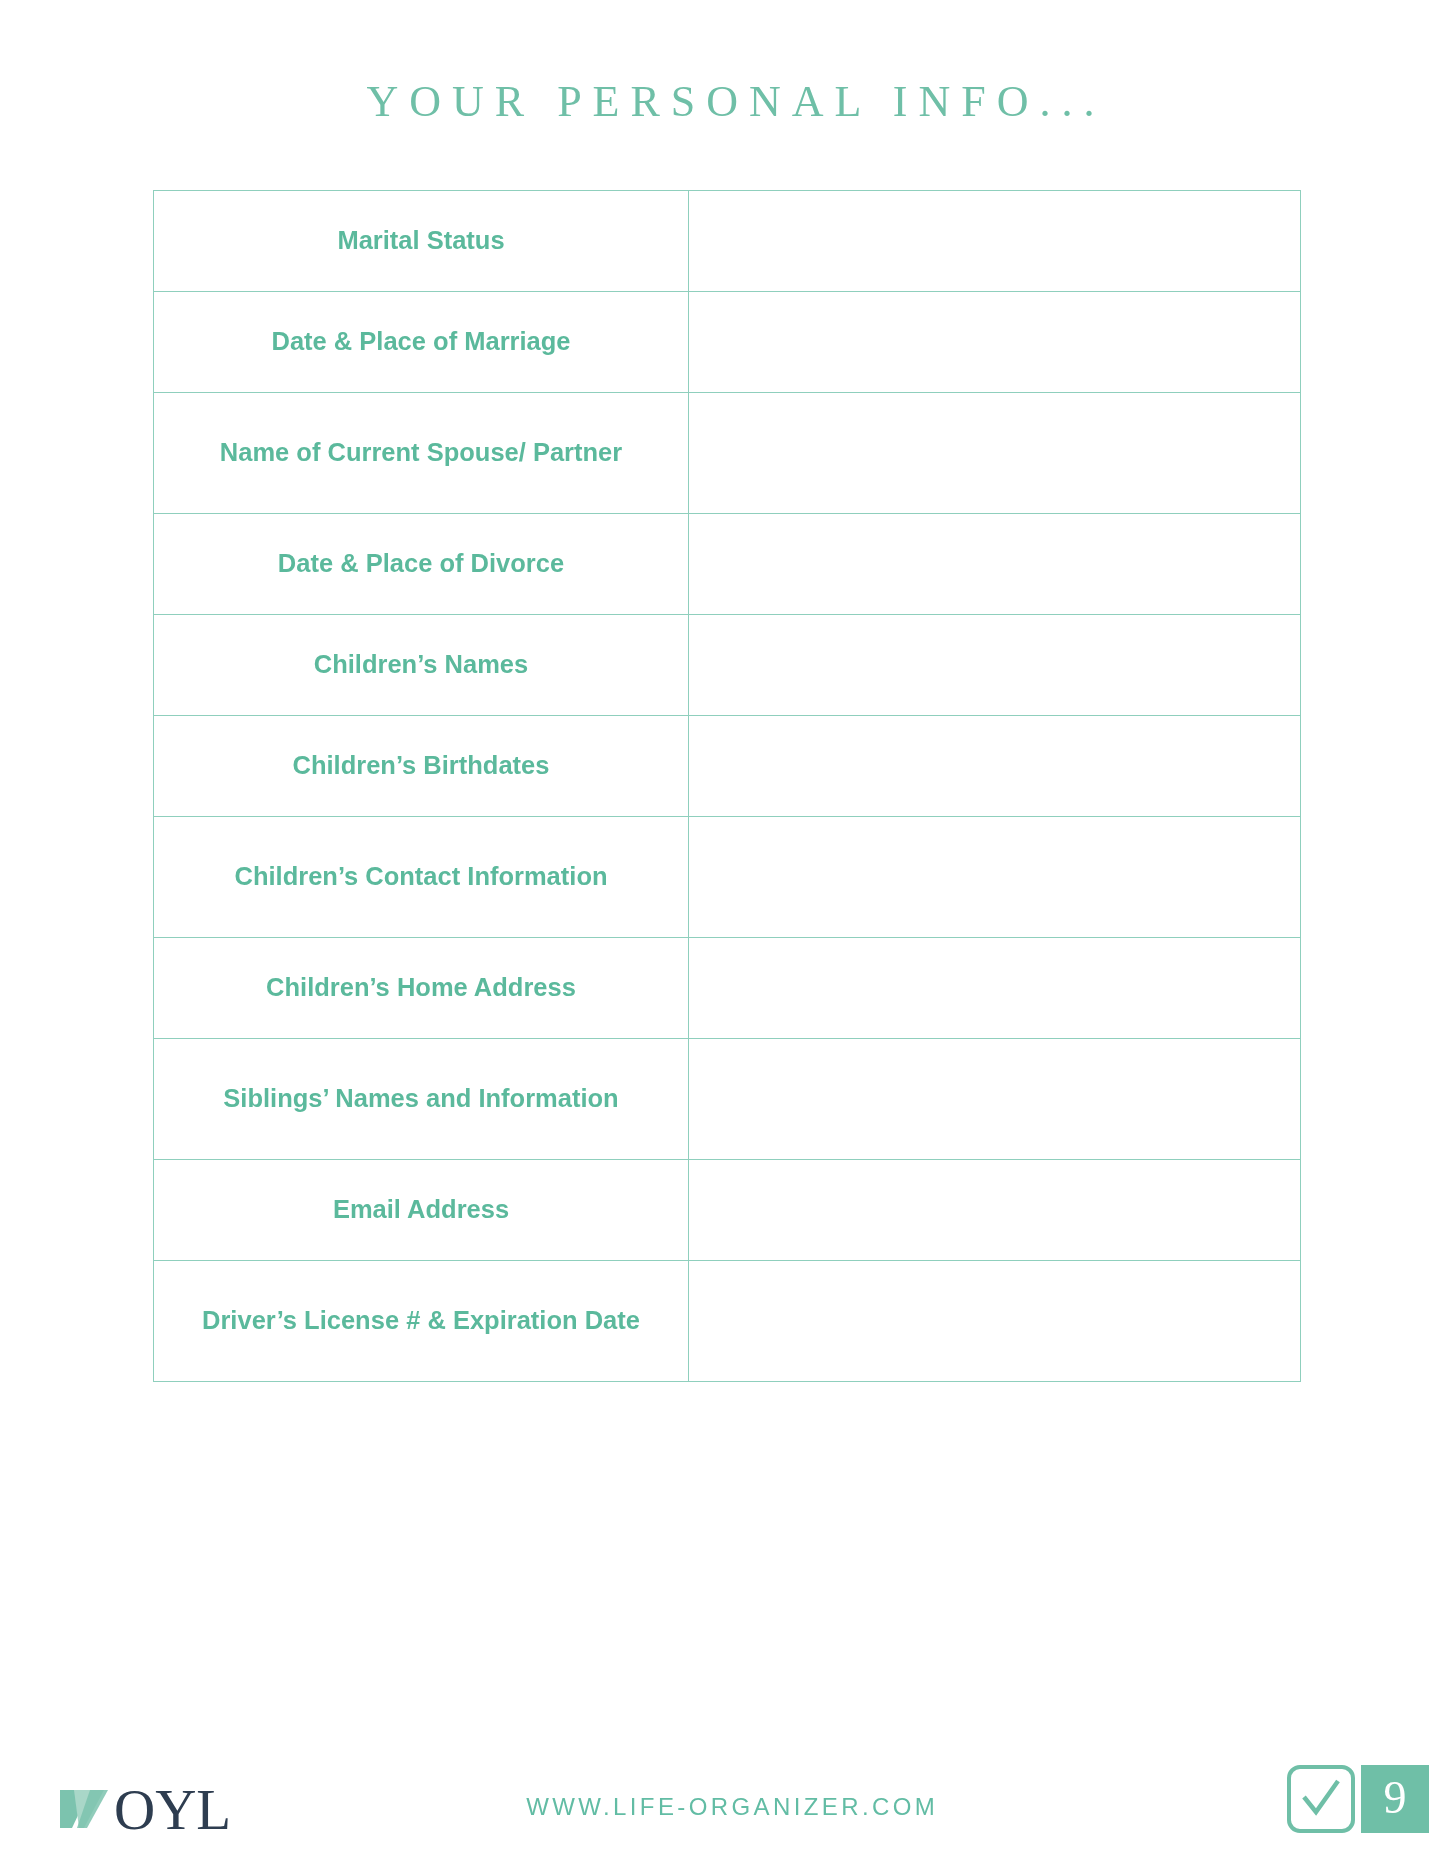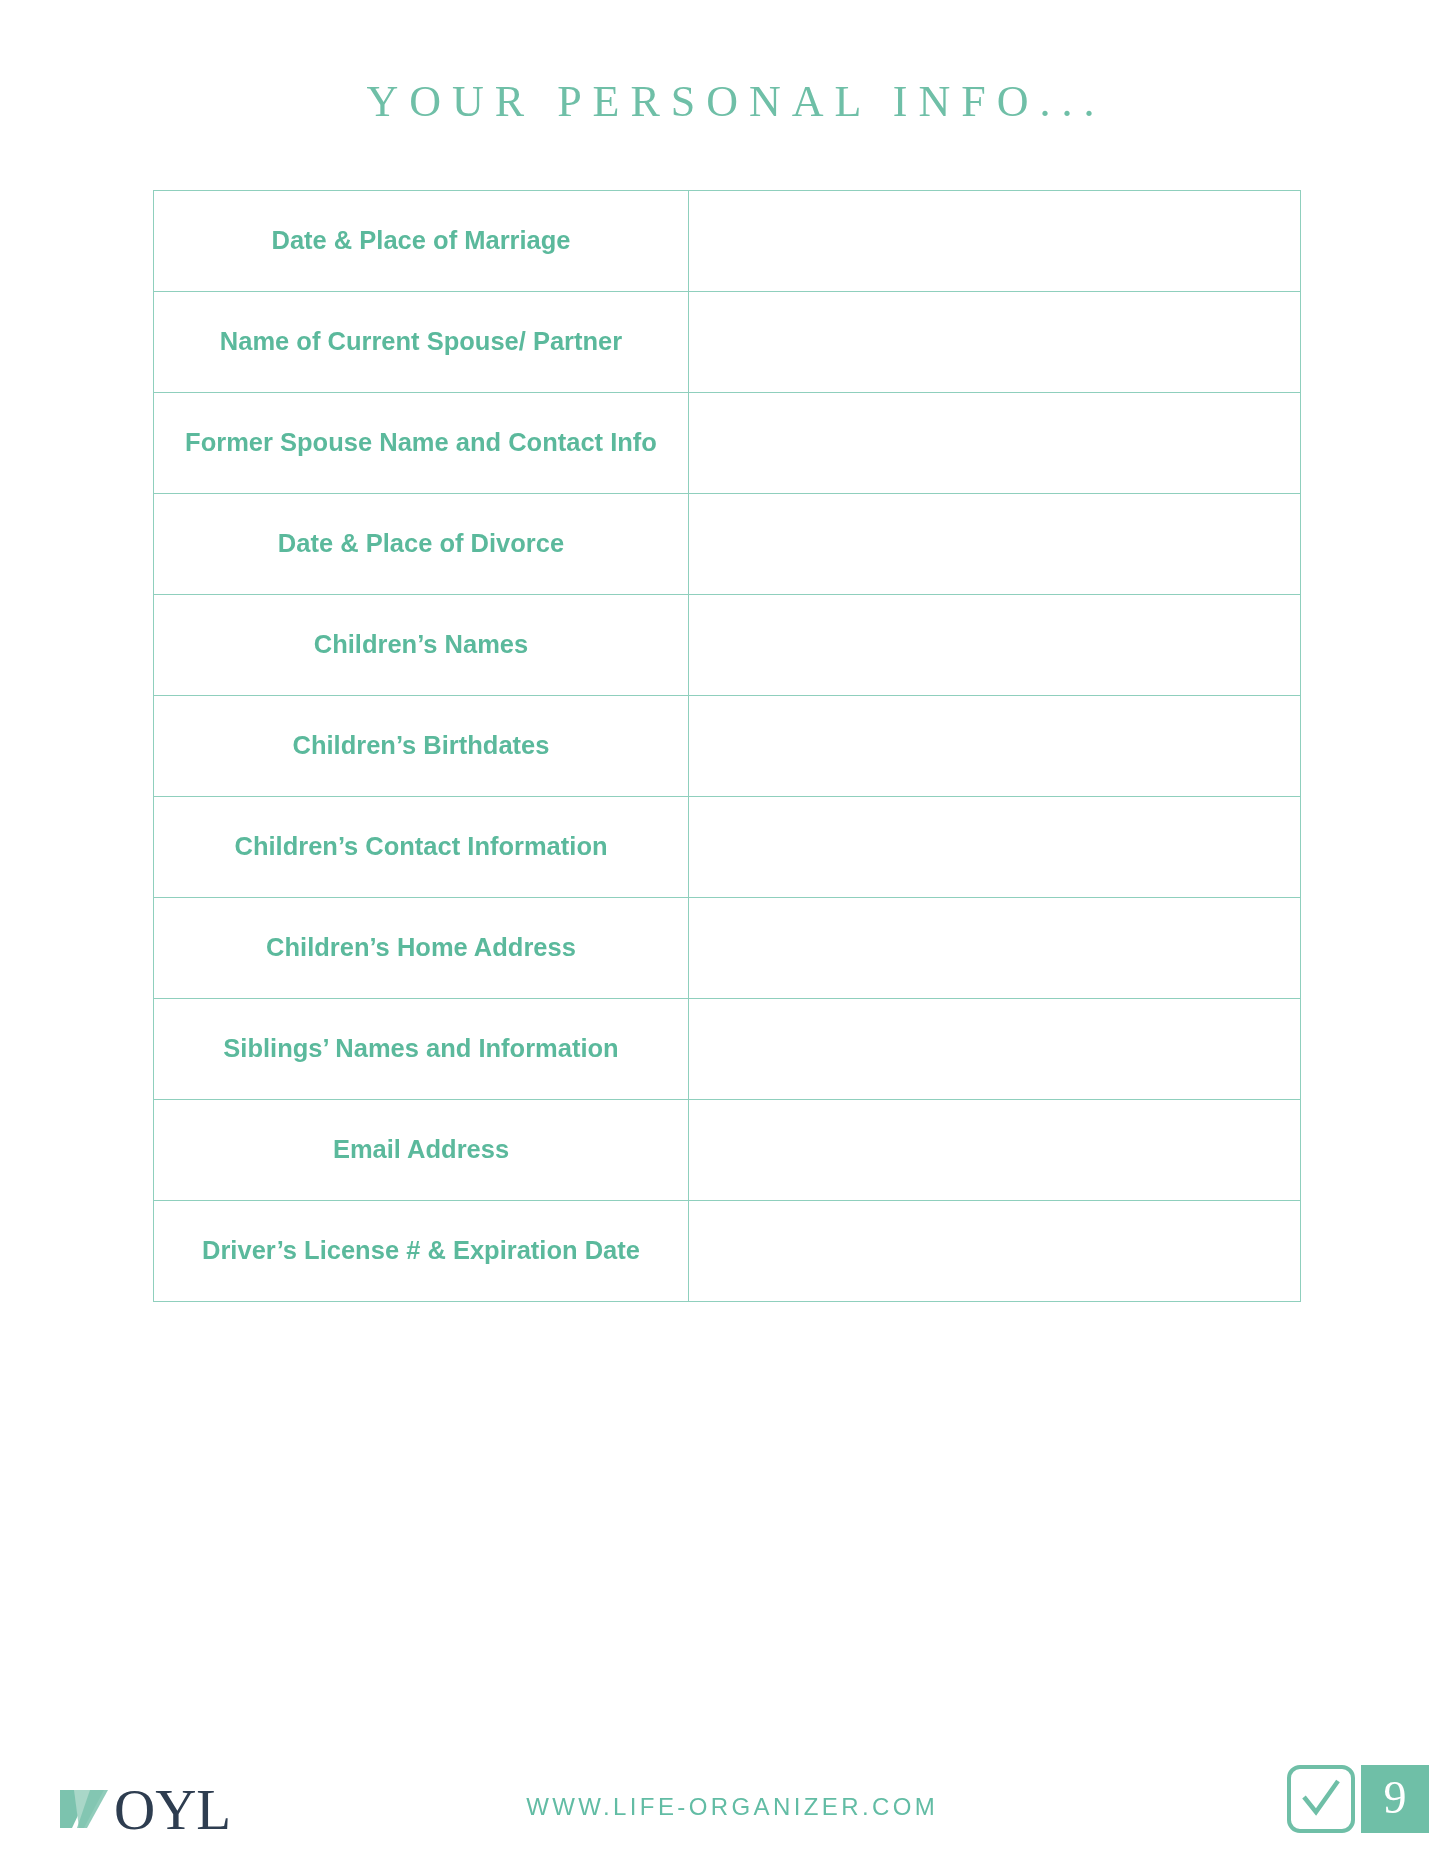--- a/index.html
+++ b/index.html
@@ -66,21 +66,21 @@
     padding: 6px 14px;
     box-sizing: border-box;
   }
   .value-cell {
     width: 611px;
     background: #ffffff;
   }
   .row-1line .label-cell,
   .row-2line .label-cell { }
   .row-1line { height: 101px; }
-  .row-2line { height: 101px; }
+  .row-2line { height: 121px; }
 
   
   .footer {
     position: absolute;
     left: 0;
     bottom: 0;
     width: 1445px;
     height: 160px;
     padding-left: 20px;
   }
@@ -166,35 +166,35 @@
 </head>
 <body>
 
 <div class="page">
 
   <div class="page-title">YOUR PERSONAL INFO...</div>
 
   <table class="info-table">
     <tbody>
 
+      <tr class="row-1line">
+        <td class="label-cell">Marital Status</td>
+        <td class="value-cell"></td>
+      </tr>
 
       <tr class="row-1line">
         <td class="label-cell">Date &amp; Place of Marriage</td>
         <td class="value-cell"></td>
       </tr>
 
       <tr class="row-2line">
         <td class="label-cell">Name of Current Spouse/ Partner</td>
         <td class="value-cell"></td>
       </tr>
 
-      <tr class="row-2line">
-        <td class="label-cell">Former Spouse Name and Contact Info</td>
-        <td class="value-cell"></td>
-      </tr>
 
       <tr class="row-1line">
         <td class="label-cell">Date &amp; Place of Divorce</td>
         <td class="value-cell"></td>
       </tr>
 
       <tr class="row-1line">
         <td class="label-cell">Children’s Names</td>
         <td class="value-cell"></td>
       </tr>

